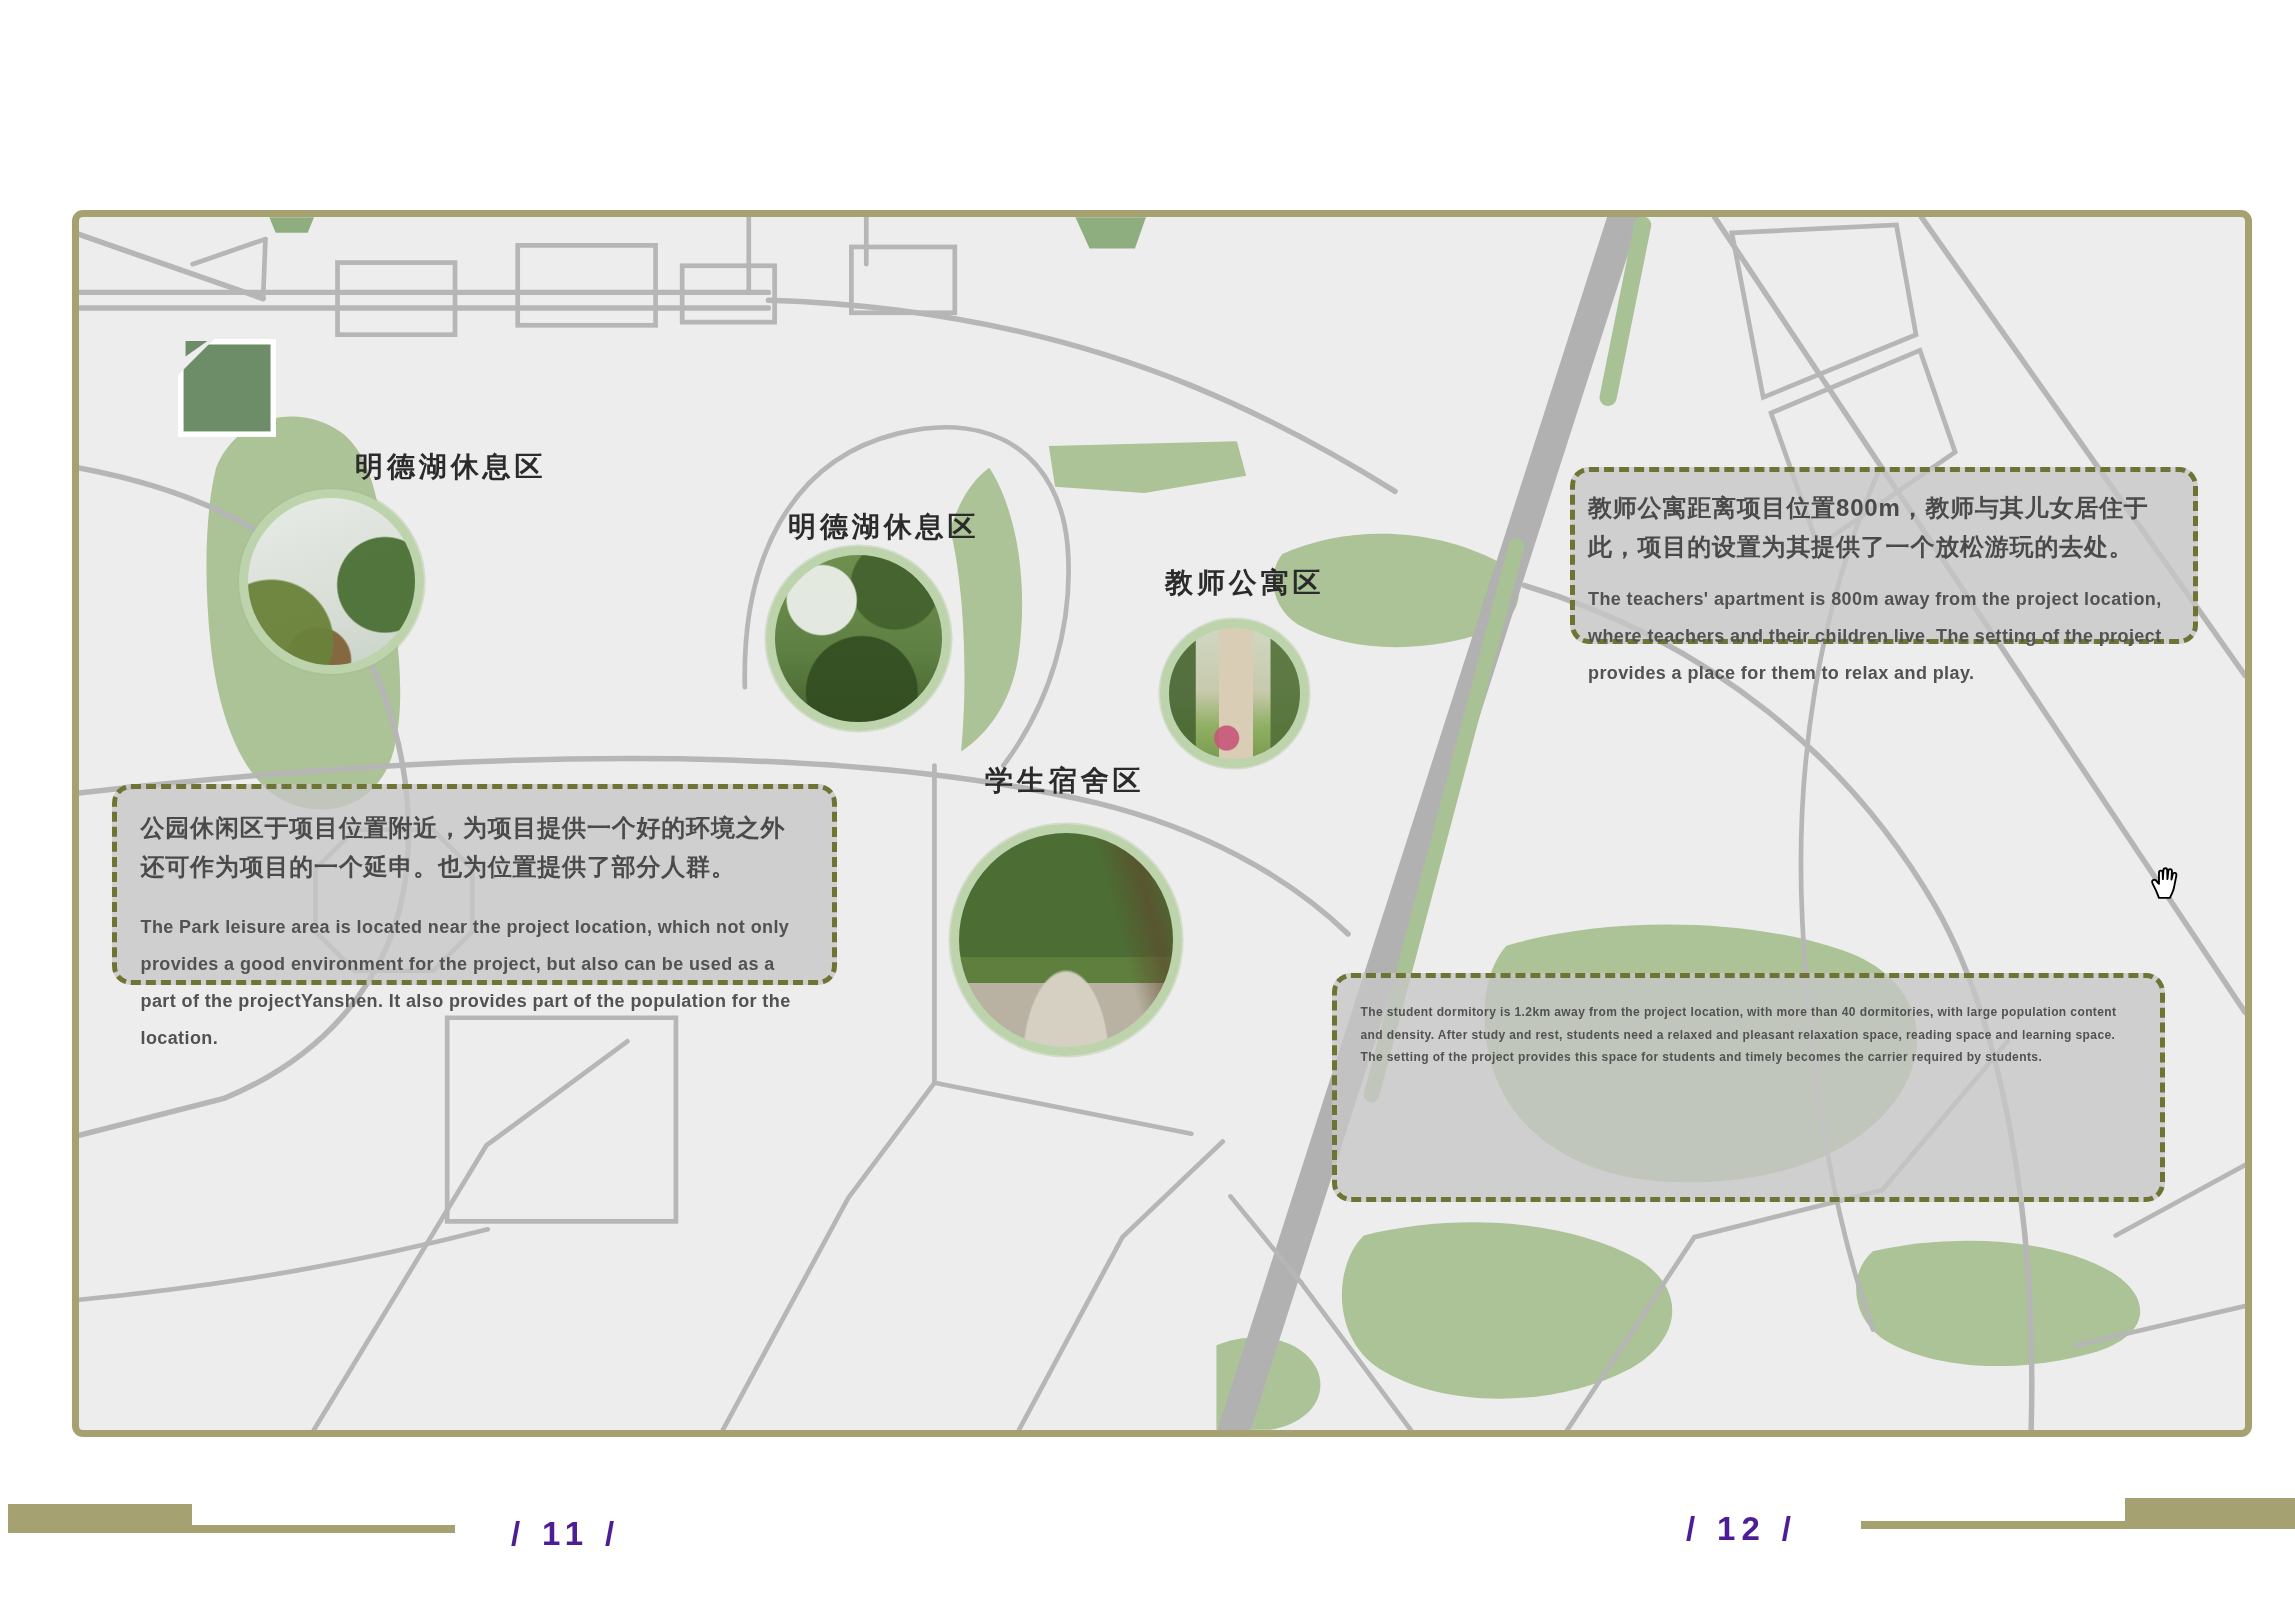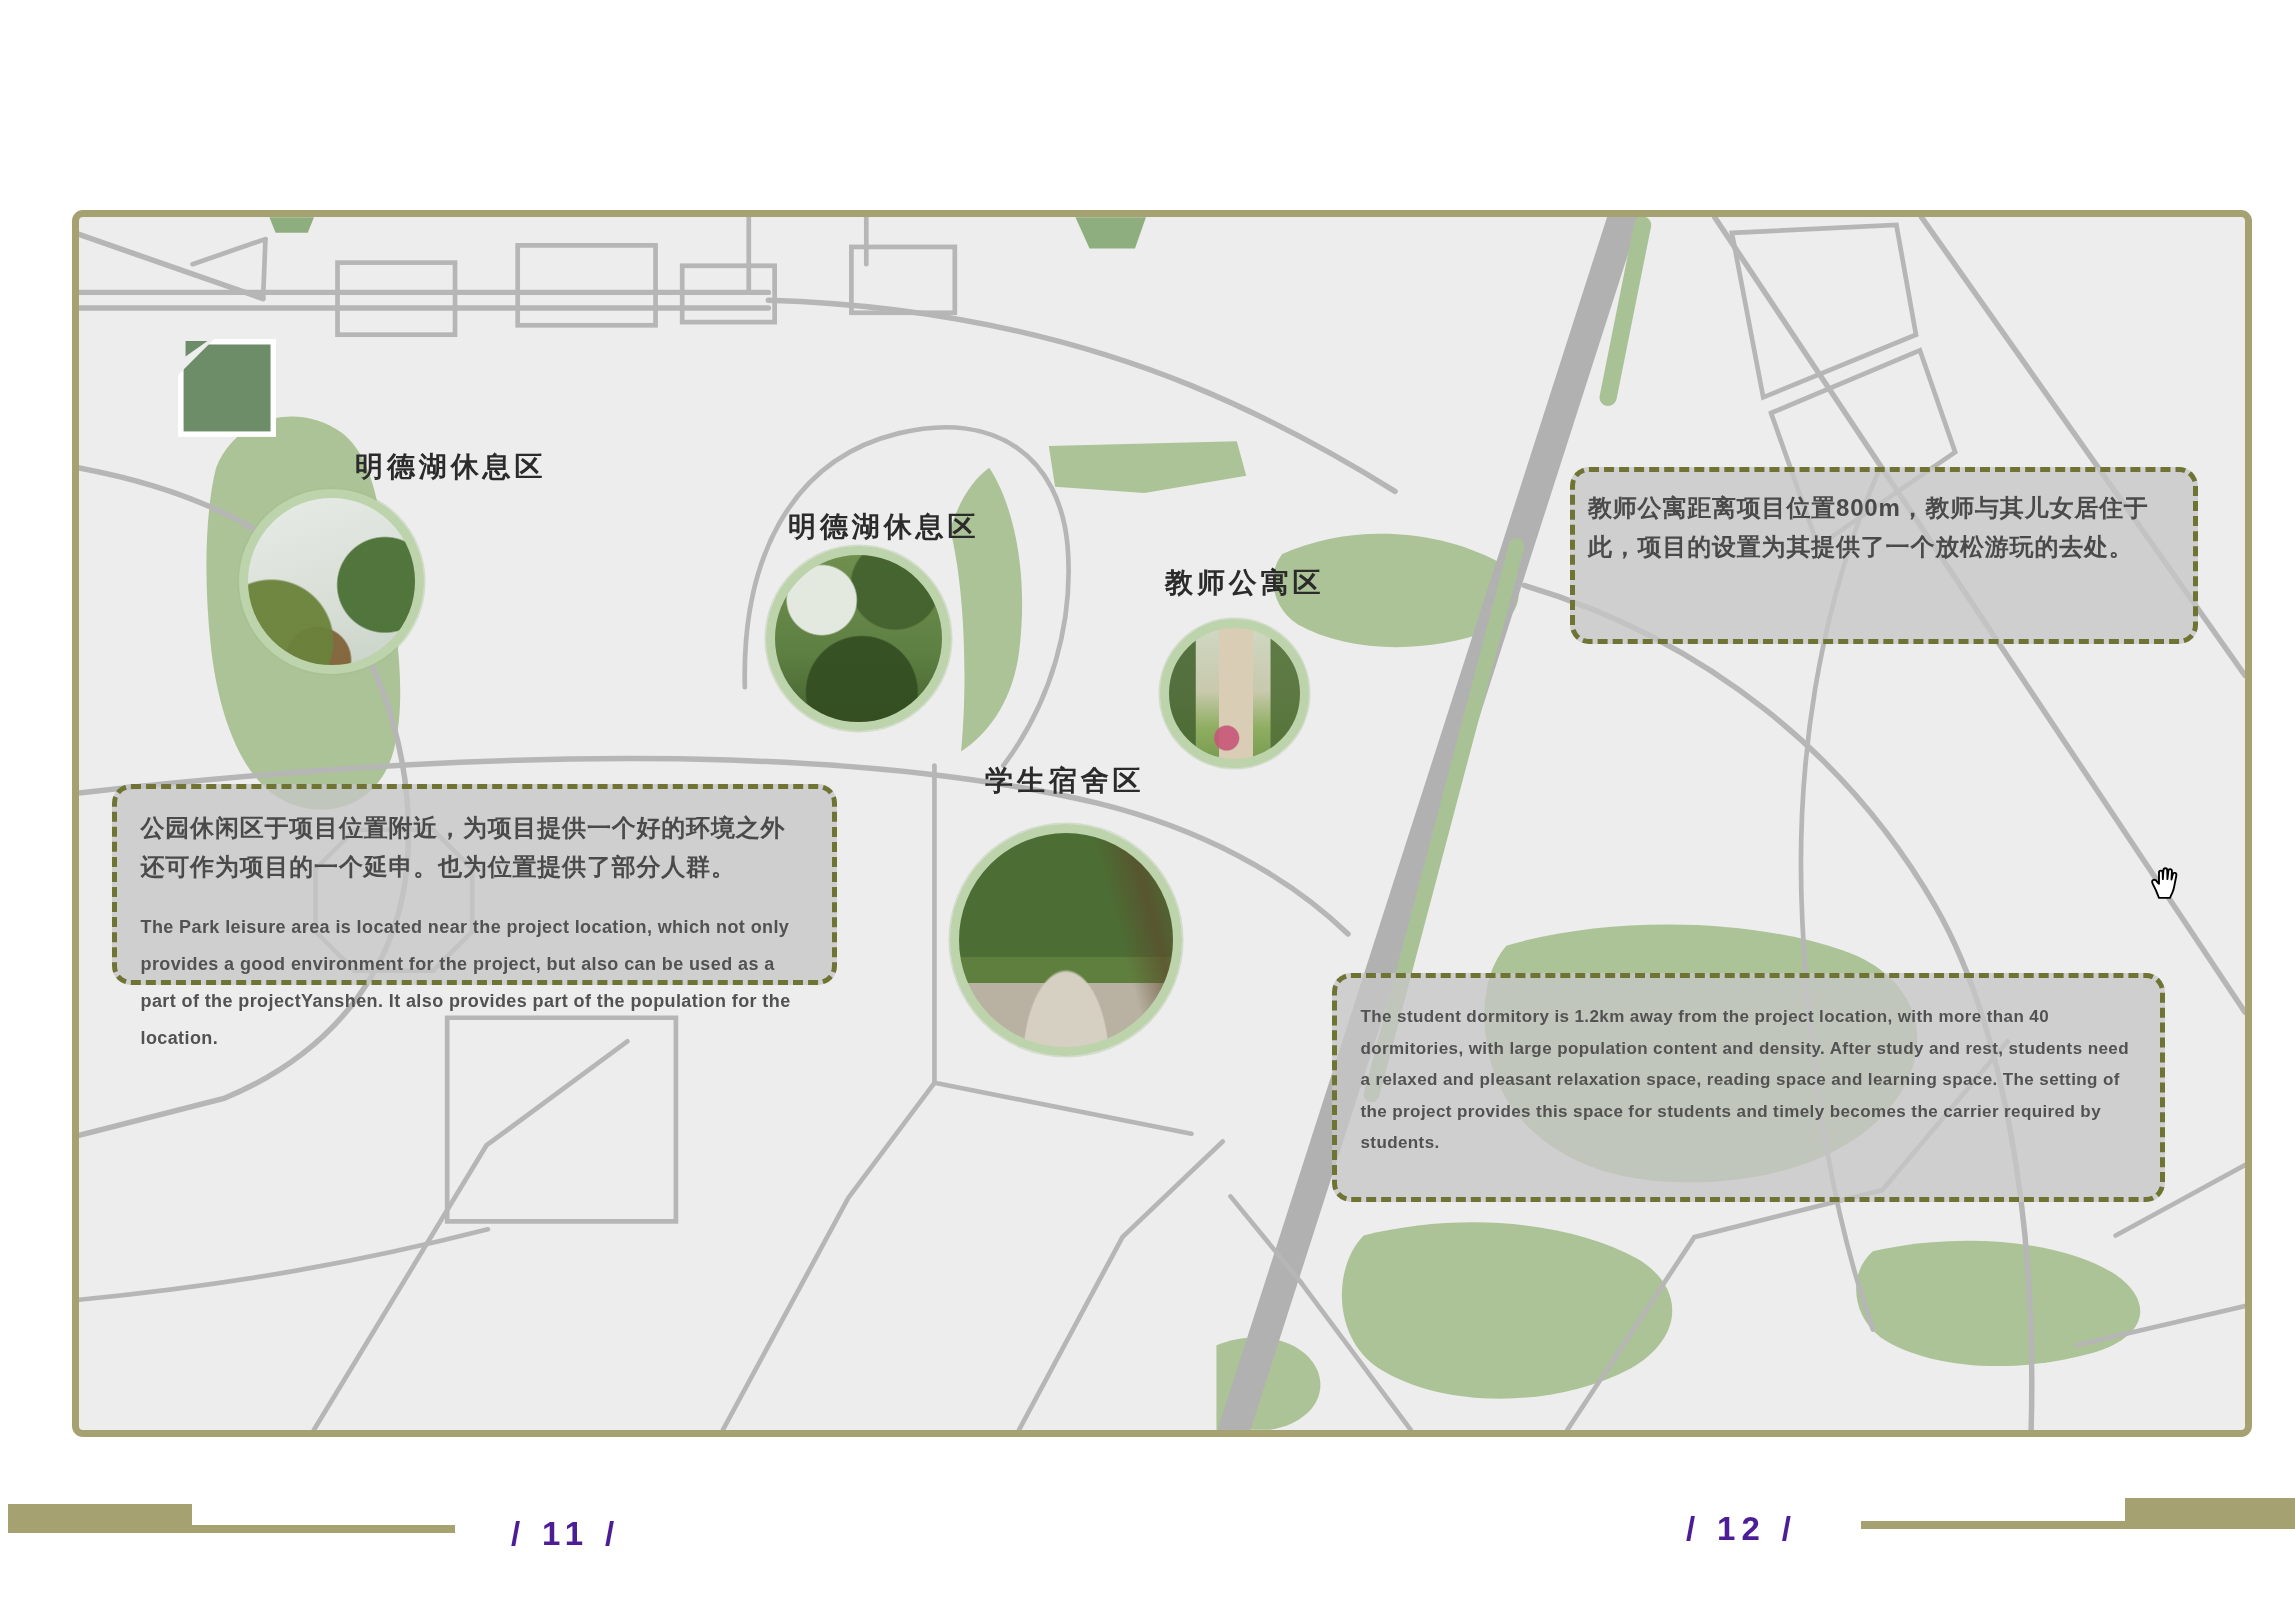--- a/index.html
+++ b/index.html
@@ -79,21 +79,21 @@
     color:#4a4a4a;
   }
   .callout .en{
     font-weight:bold;font-size:18px;line-height:2.05;color:#525252;
     margin-top:22px;letter-spacing:0.4px;
   }
   #callout-park{left:104px;top:784px;width:725px;height:201px;padding:20.4px 23.5px;}
   #callout-teachers{left:1562px;top:467px;width:628px;height:177px;padding:17px 13px;}
   #callout-students{left:1324px;top:973px;width:833px;height:229px;padding:15.7px 23.5px;}
   #callout-students .zh{font-size:23.5px;line-height:1.6;}
-  #callout-students .en{font-size:17px;line-height:1.85;margin-top:7.8px;}
+  #callout-students .en{font-size:12px;line-height:1.85;margin-top:7.8px;}
   #callout-teachers .en{margin-top:14px;}
 
   
   .page-num{
     position:absolute;color:#4c1d95;font-size:33px;font-weight:bold;
     letter-spacing:6.3px;white-space:nowrap;
   }
   #page-num-left{left:503px;top:1515px;}
   #page-num-right{left:1678px;top:1510px;}
   .deco{position:absolute;background:#a5a171;}
@@ -184,20 +184,21 @@
   <div class="map-label" style="left:1157px;top:564px;">教师公寓区</div>
   <div class="map-label" style="left:977px;top:762px;">学生宿舍区</div>
 
   <div class="callout" id="callout-park">
     <div class="zh">公园休闲区于项目位置附近，为项目提供一个好的环境之外还可作为项目的一个延申。也为位置提供了部分人群。</div>
     <div class="en">The Park leisure area is located near the project location, which not only provides a good environment for the project, but also can be used as a part of the projectYanshen. It also provides part of the population for the location.</div>
   </div>
 
   <div class="callout" id="callout-teachers">
     <div class="zh">教师公寓距离项目位置800m，教师与其儿女居住于此，项目的设置为其提供了一个放松游玩的去处。</div>
+    <div class="en">The teachers' apartment is 800m away from the project location, where teachers and their children live. The setting of the project provides a place for them to relax and play.</div>
   </div>
 
   <div class="callout" id="callout-students">
     <div class="en">The student dormitory is 1.2km away from the project location, with more than 40 dormitories, with large population content and density. After study and rest, students need a relaxed and pleasant relaxation space, reading space and learning space. The setting of the project provides this space for students and timely becomes the carrier required by students.</div>
   </div>
 
   <div class="page-num" id="page-num-left">/ 11 /</div>
   <div class="page-num" id="page-num-right">/ 12 /</div>
   <div class="deco" id="deco-left-block"></div>
   <div class="deco" id="deco-left-bar"></div>

